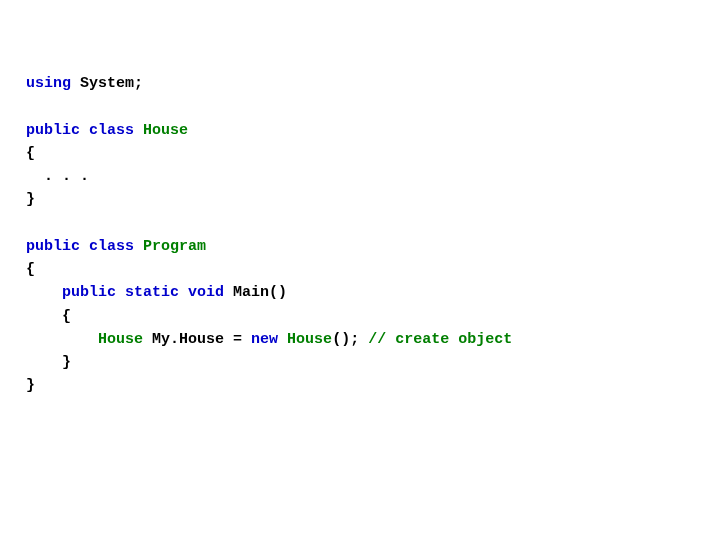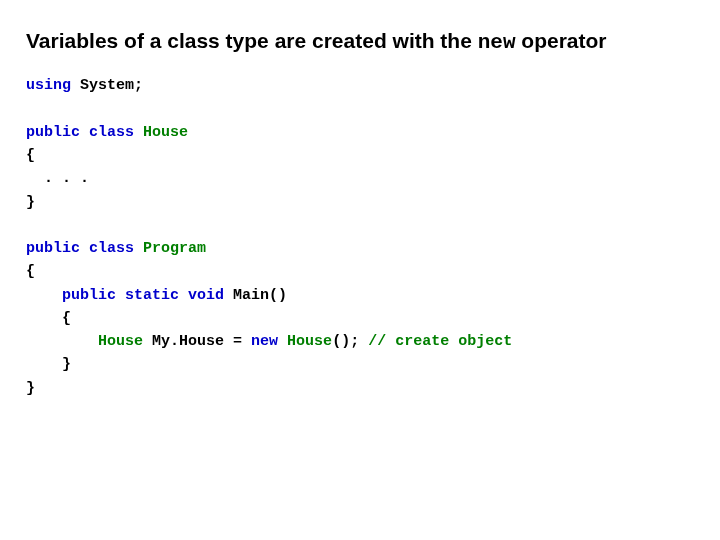--- a/index.html
+++ b/index.html
@@ -20,40 +20,37 @@
   .heading {
     font-size: 21px;
     font-weight: bold;
     line-height: 1.25;
   }
   .heading .kw-mono {
     font-family: "Courier New", Courier, monospace;
     font-weight: bold;
   }
   .code {
-    margin-top: 18px;
+    margin-top: 44px;
     font-family: "Courier New", Courier, monospace;
     font-size: 15px;
     font-weight: bold;
     line-height: 1.55;
     white-space: pre;
   }
   .k   { color: #0000cc; }   
   .t   { color: #007f00; }   
   .c   { color: #007f00; }   
   .blk { color: #000000; }
 </style>
 </head>
 <body>
 
 <div class="slide">
 
-  <div class="heading">
-    <span>Variables of a class type are created with the </span><span class="kw-mono">new</span><span> operator</span>
-  </div>
 
   <div class="code"><span class="k">using</span><span class="blk"> System;</span>
 
 <span class="k">public class</span><span> </span><span class="t">House</span>
 <span class="blk">{</span>
 <span class="blk">  . . .</span>
 <span class="blk">}</span>
 
 <span class="k">public class</span><span> </span><span class="t">Program</span>
 <span class="blk">{</span>

